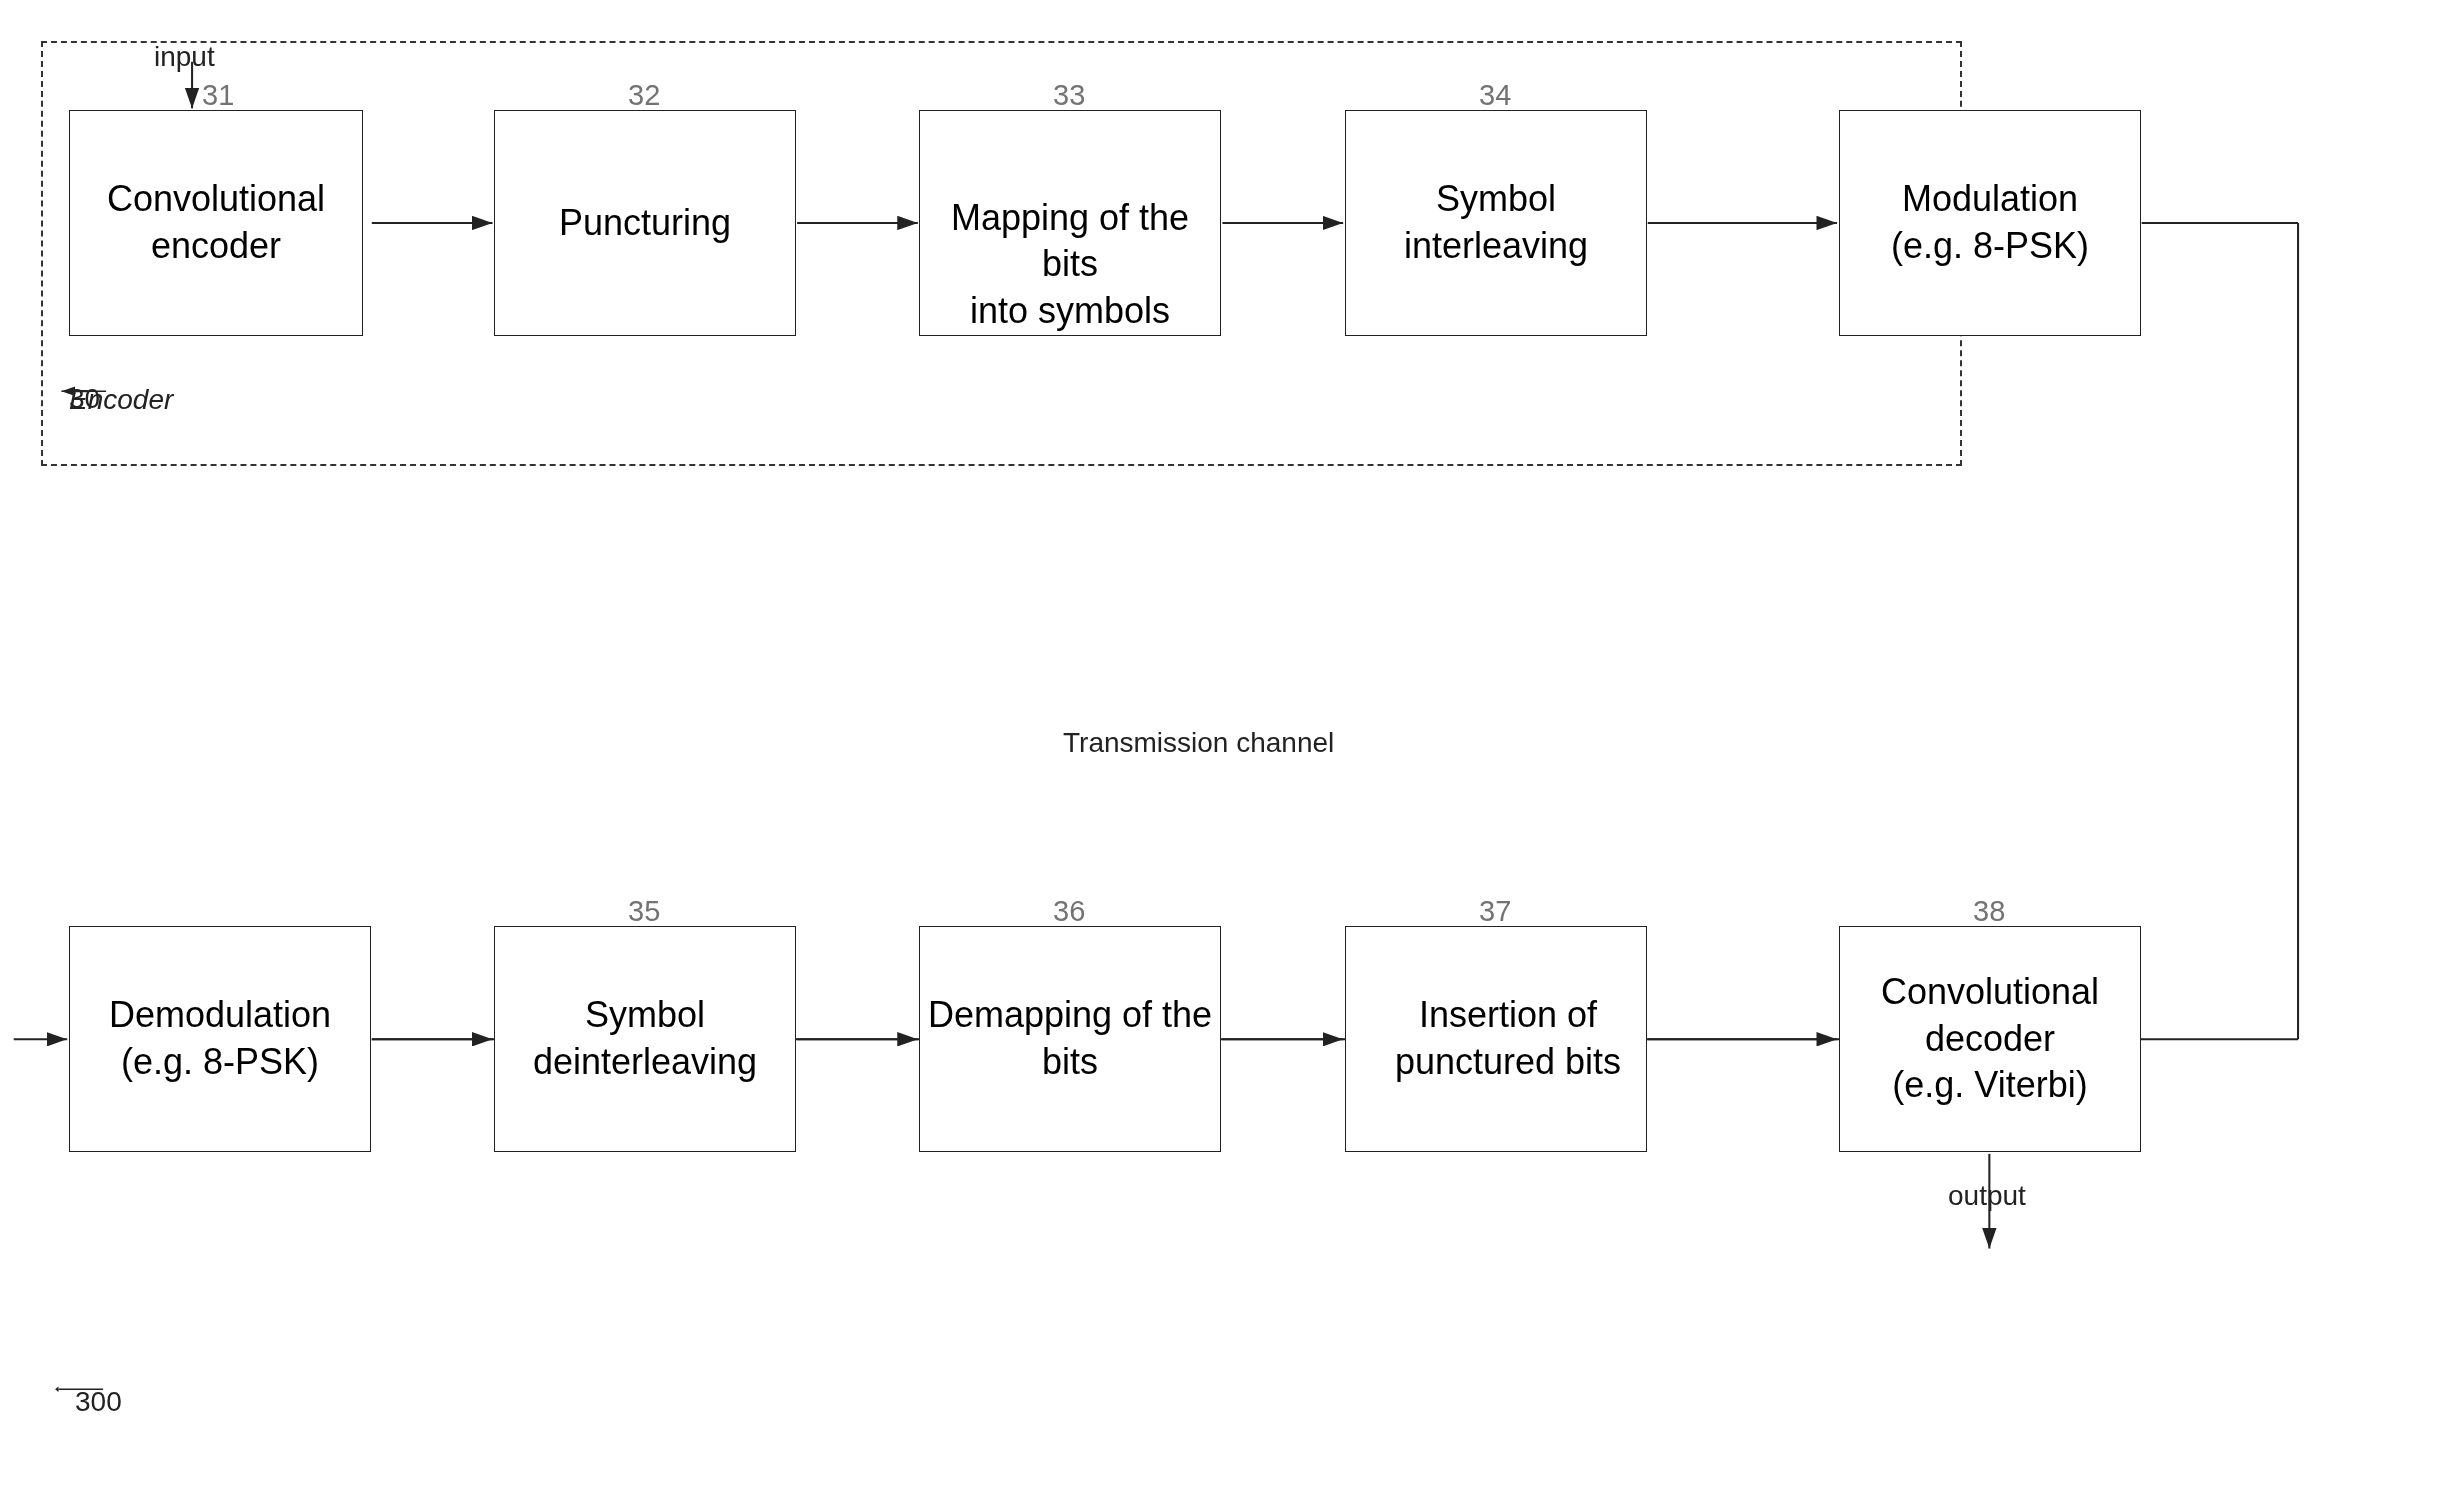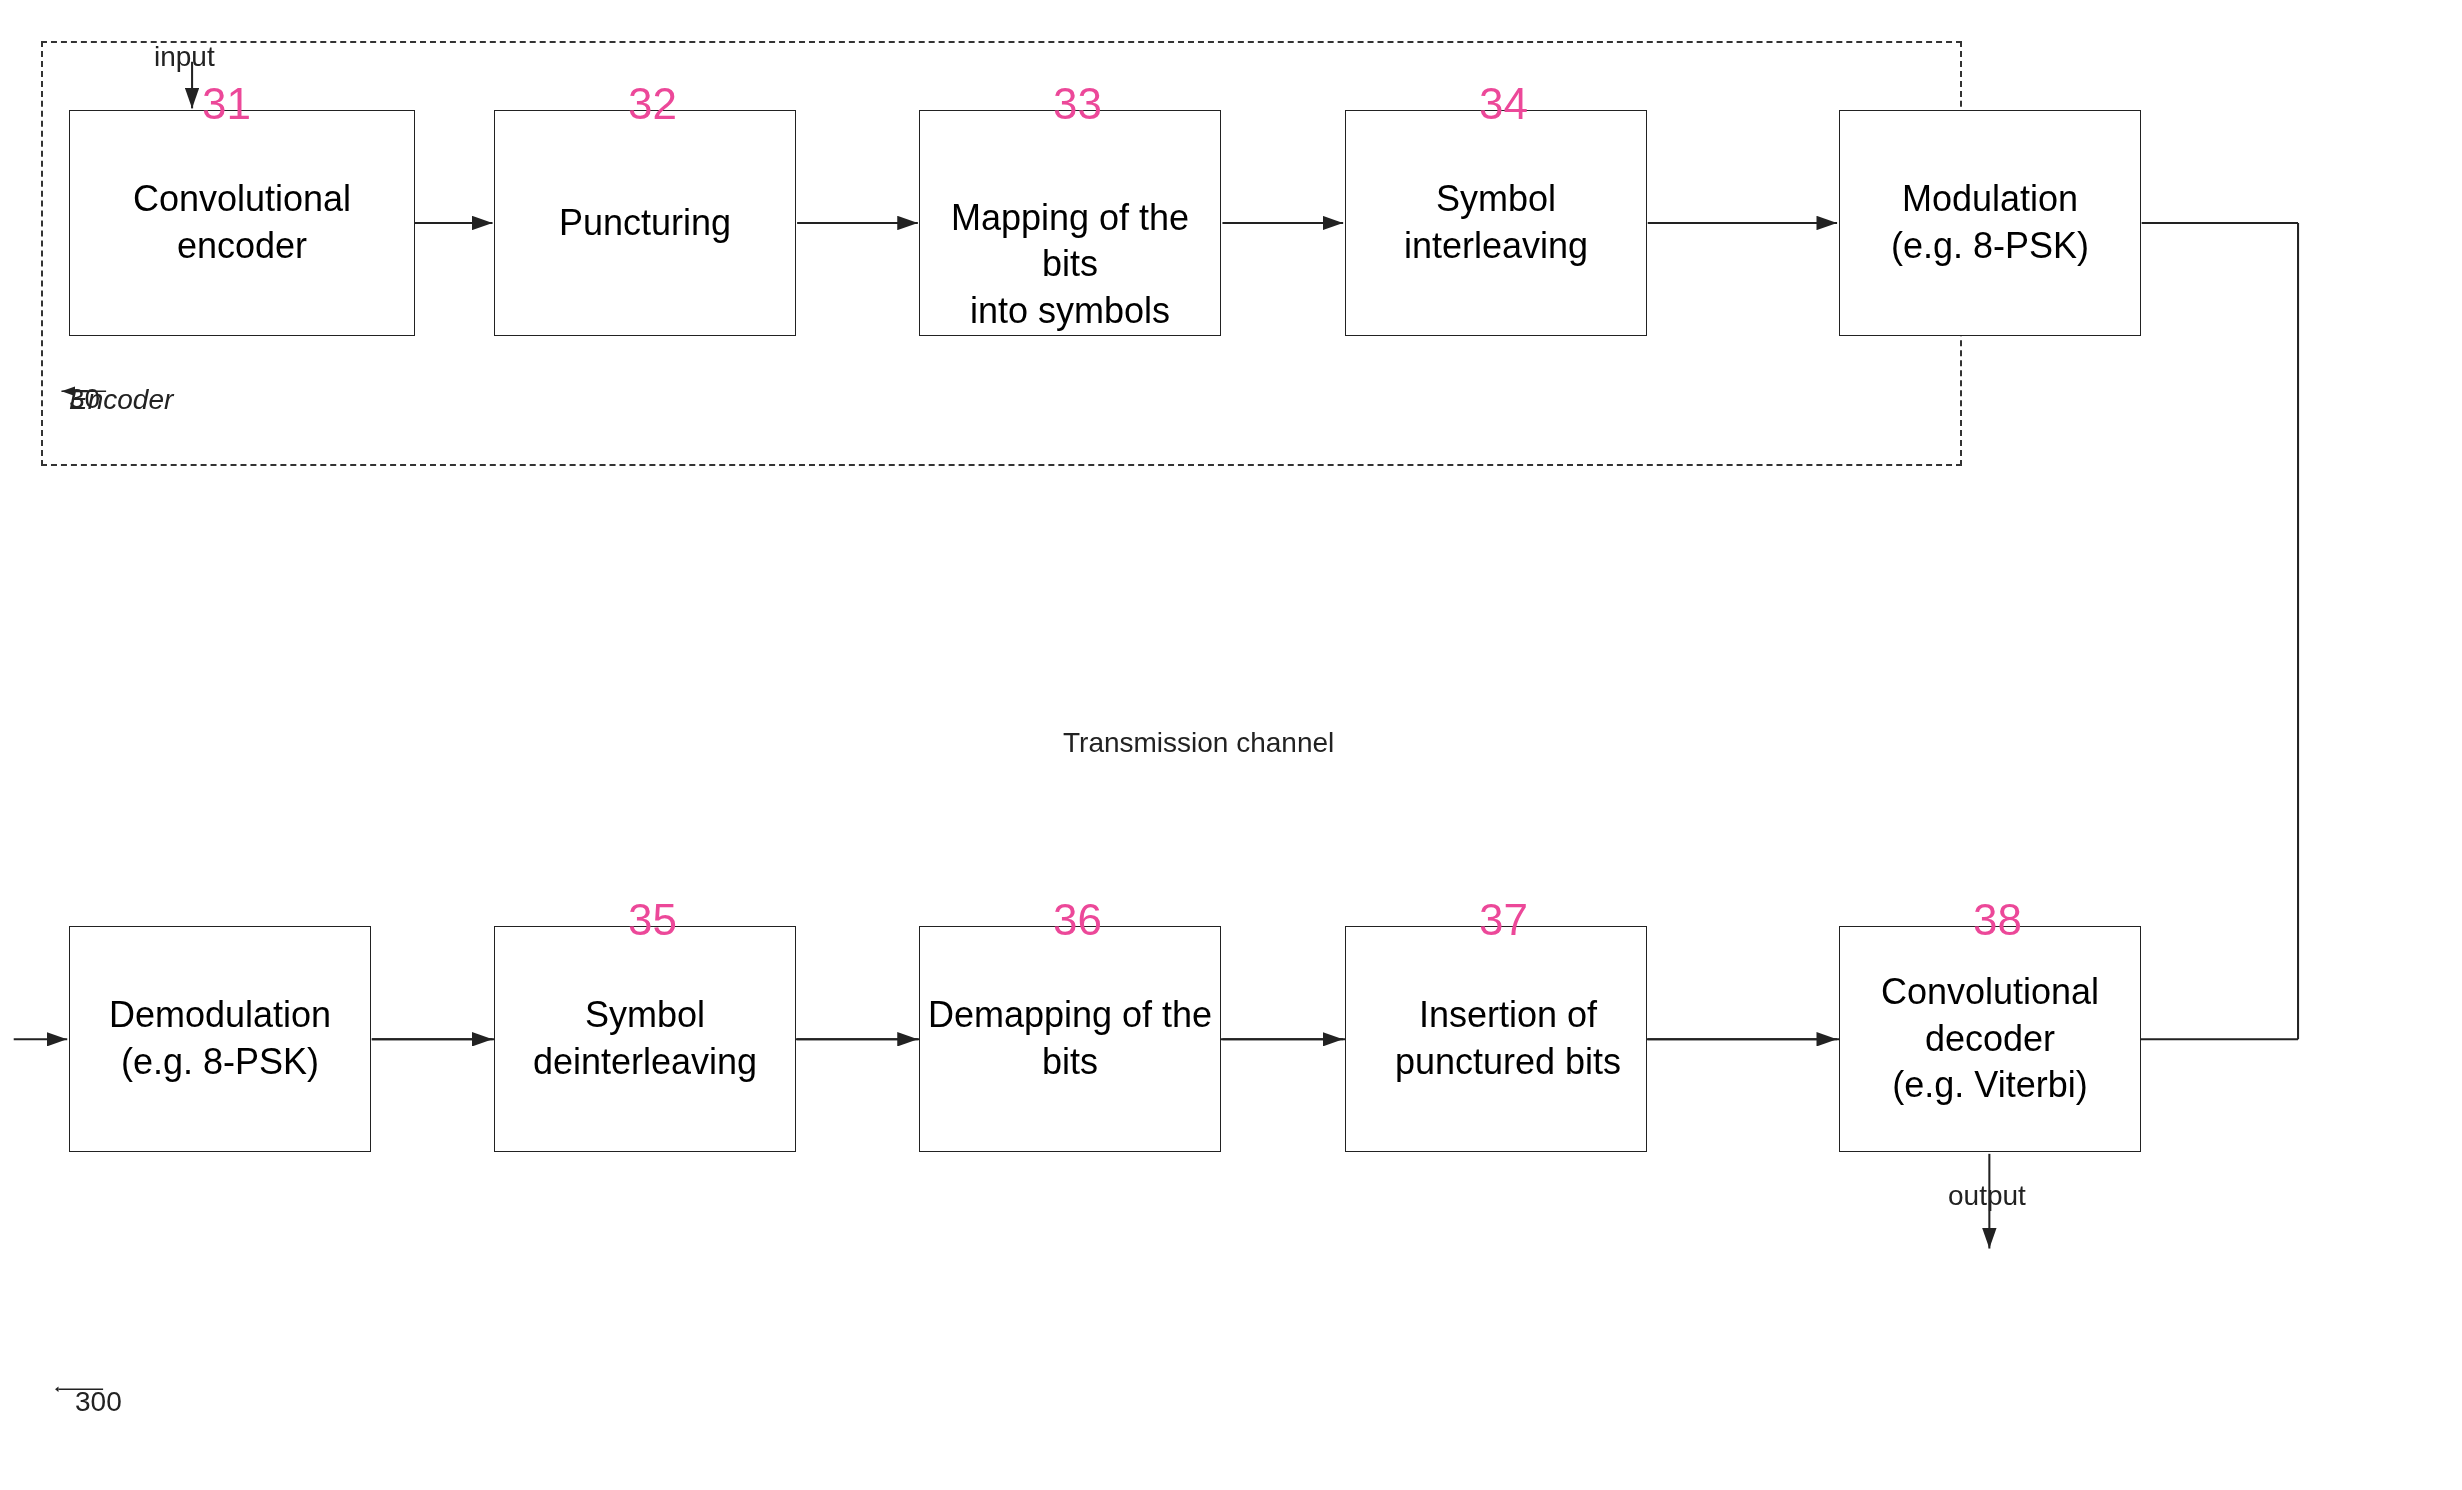--- a/index.html
+++ b/index.html
@@ -38,22 +38,22 @@
       align-items: center;
       justify-content: center;
       text-align: center;
       font-size: 36px;
       line-height: 1.3;
     }
 
     
     .ref-num {
       position: absolute;
-      font-size: 44px;
-      color: #ec4899;
+      font-size: 29px;
+      color: #737373;
     }
 
     
     svg.arrows {
       position: absolute;
       top: 0; left: 0;
       width: 2462px;
       height: 1490px;
       pointer-events: none;
     }
@@ -109,21 +109,21 @@
     <line x1="1162" y1="1515" x2="1338" y2="1515" stroke="#222" stroke-width="3" marker-end="url(#arrowhead)"></line>
 
     <line x1="1782" y1="1515" x2="1958" y2="1515" stroke="#222" stroke-width="3" marker-end="url(#arrowhead)"></line>
 
     <line x1="2402" y1="1515" x2="2678" y2="1515" stroke="#222" stroke-width="3" marker-end="url(#arrowhead)"></line>
 
     <line x1="2900" y1="1682" x2="2900" y2="1820" stroke="#222" stroke-width="3" marker-end="url(#arrowhead)"></line>
 
   </svg>
 
-  <div class="block" style="left:69px; top:110px; width:346px; height:226px;">
+  <div class="block" style="left:69px; top:110px; width:294px; height:226px;">
     <span>Convolutional
 encoder</span>
   </div>
   <span class="ref-num" style="left:202px; top:79px;">31</span>
 
   <div class="block" style="left:494px; top:110px; width:302px; height:226px;">
     <span>Puncturing</span>
   </div>
   <span class="ref-num" style="left:628px; top:79px;">32</span>
 

